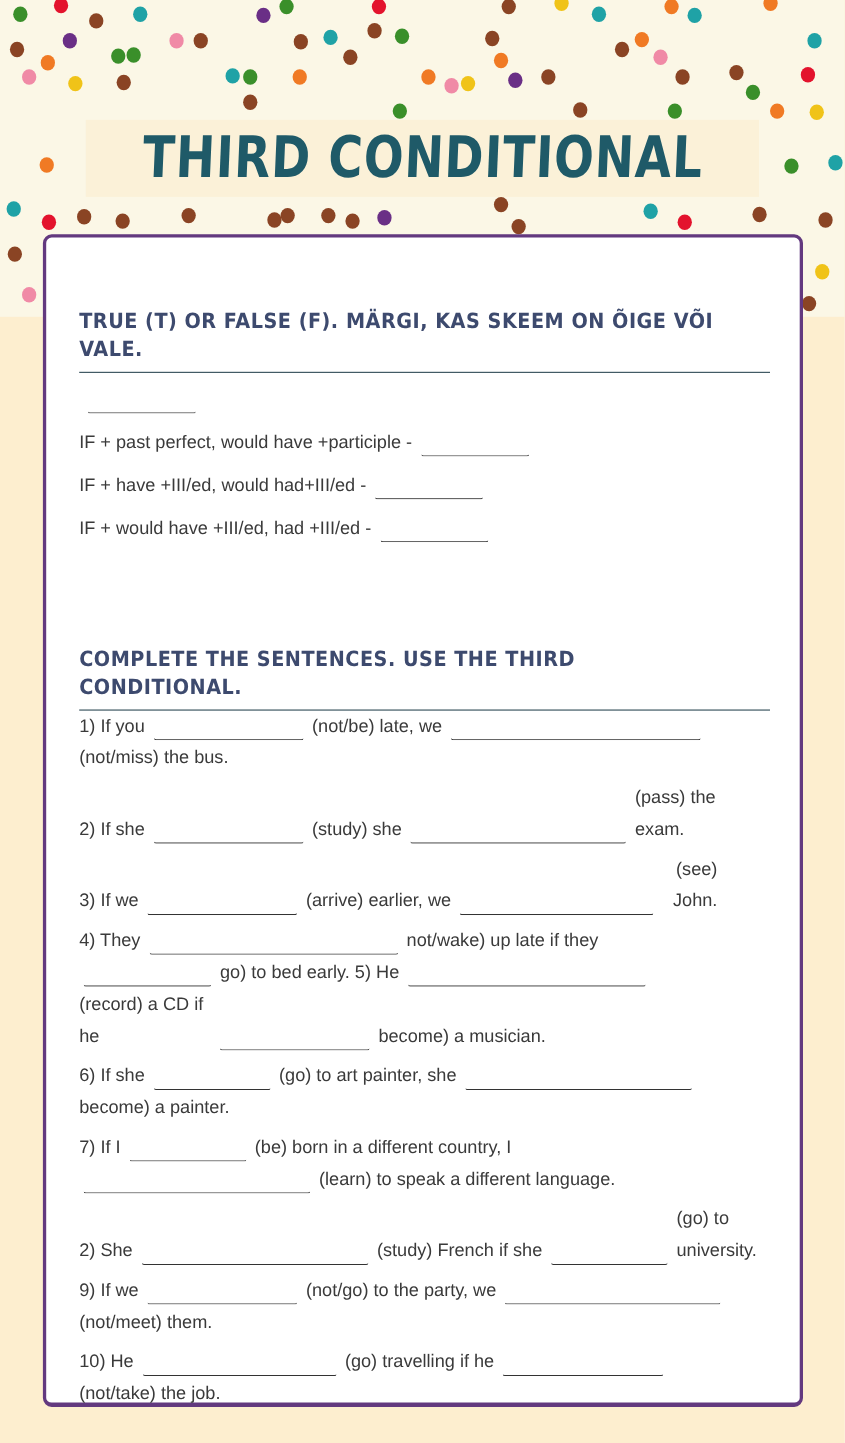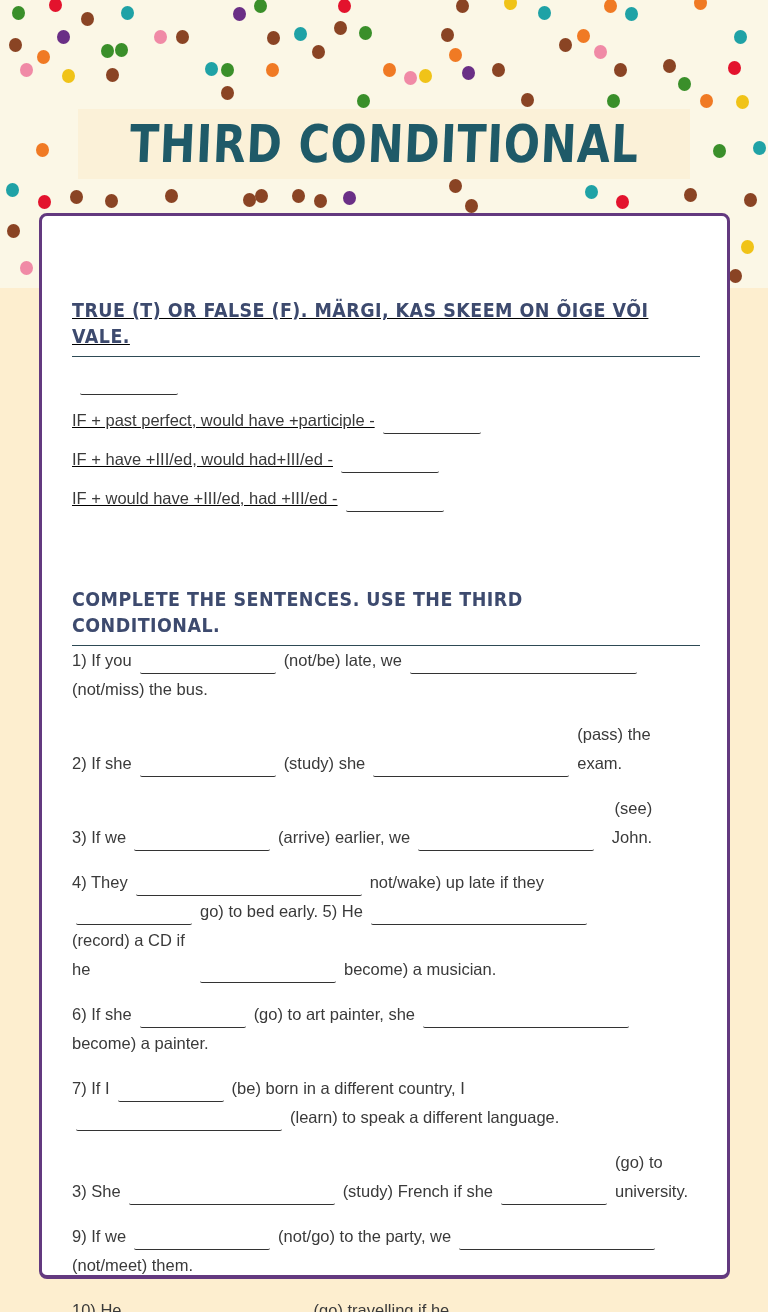--- a/index.html
+++ b/index.html
@@ -81,21 +81,21 @@
       display: inline-block;
       border-bottom: 1px solid #333;
       height: 20px;
       vertical-align: -8px;
       margin: 0 8px;
       border-bottom-left-radius: 2px;
       border-bottom-right-radius: 2px;
     }
     .tf-line { margin-top: 10px; height: 29px; }
     .sent { margin-top: 6px; }
-    .sent + .sent { margin-top: 16px; }
+    .sent + .sent { margin-top: 7px; }
   </style>
 </head>
 <body>
 
 <div class="dots-bg" id="dots">
     <div class="dot" style="left: 18px; top: 13px; background: rgb(58, 143, 42);"></div>
     <div class="dot" style="left: 55px; top: 5px; background: rgb(227, 19, 45);"></div>
     <div class="dot" style="left: 87px; top: 19px; background: rgb(138, 68, 36);"></div>
     <div class="dot" style="left: 127px; top: 13px; background: rgb(31, 162, 166);"></div>
     <div class="dot" style="left: 15px; top: 45px; background: rgb(138, 68, 36);"></div>
@@ -171,21 +171,21 @@
     <div class="dot" style="left: 747px; top: 247px; background: rgb(240, 195, 24);"></div>
     <div class="dot" style="left: 735px; top: 276px; background: rgb(138, 68, 36);"></div>
   </div>
 
 <div class="title-banner">
   <div class="title-text">THIRD CONDITIONAL</div>
 </div>
 
 <div class="card">
 
-  <div class="section" style="top:81px;text-decoration:underline;">
+  <div class="section" style="top:63px;">
     <div class="section-heading">TRUE (T) OR FALSE (F). MÄRGI, KAS SKEEM ON ÕIGE VÕI VALE.</div>
     <div class="rule"></div>
 
     <div class="line tf-line">
       <span class="blank" style="width:98px;"></span>
     </div>
     <div class="line tf-line">
       <span>IF + past perfect, would have +participle -</span><span class="blank" style="width:98px;"></span>
     </div>
     <div class="line tf-line">
@@ -218,21 +218,21 @@
 
     <div class="line sent">
       <span>6) If she</span><span class="blank" style="width:106px;"></span><span>(go) to art painter, she</span><span class="blank" style="width:206px;"></span><br><span>become) a painter.</span>
     </div>
 
     <div class="line sent">
       <span>7) If I</span><span class="blank" style="width:106px;"></span><span>(be) born in a different country, I</span><br><span class="blank" style="width:206px;margin-left:4px;"></span><span>(learn) to speak a different language.</span>
     </div>
 
     <div class="line sent">
-      <span>3) She</span><span class="blank" style="width:206px;"></span><span>(study) French if she</span><span class="blank" style="width:106px;"></span><span style="display:inline-block;width:60px;">(go) to university.</span>
+      <span>2) She</span><span class="blank" style="width:206px;"></span><span>(study) French if she</span><span class="blank" style="width:106px;"></span><span style="display:inline-block;width:60px;">(go) to university.</span>
     </div>
 
     <div class="line sent">
       <span>9) If we</span><span class="blank" style="width:136px;"></span><span>(not/go) to the party, we</span><span class="blank" style="width:196px;"></span><br><span>(not/meet) them.</span>
     </div>
 
     <div class="line sent">
       <span>10) He</span><span class="blank" style="width:176px;"></span><span>(go) travelling if he</span><span class="blank" style="width:146px;"></span><br><span>(not/take) the job.</span>
     </div>
   </div>

